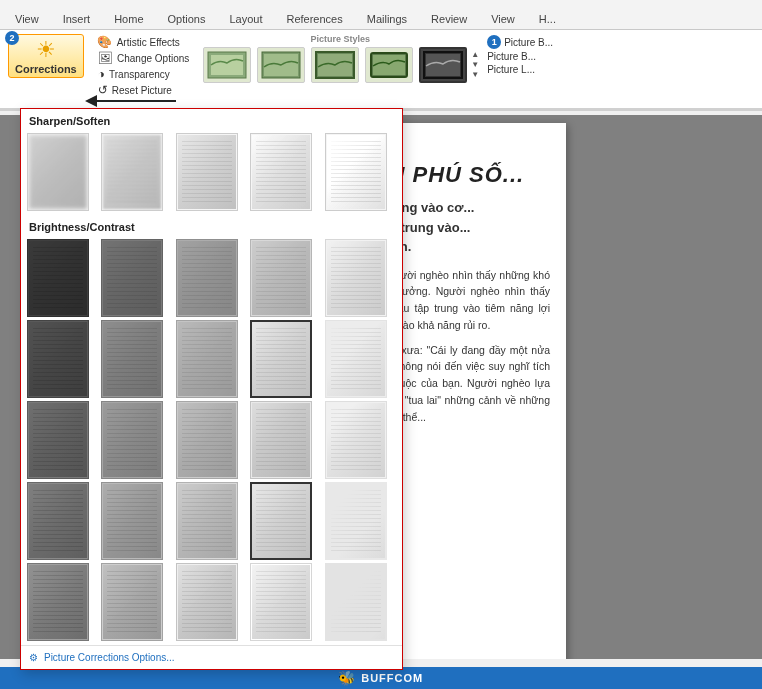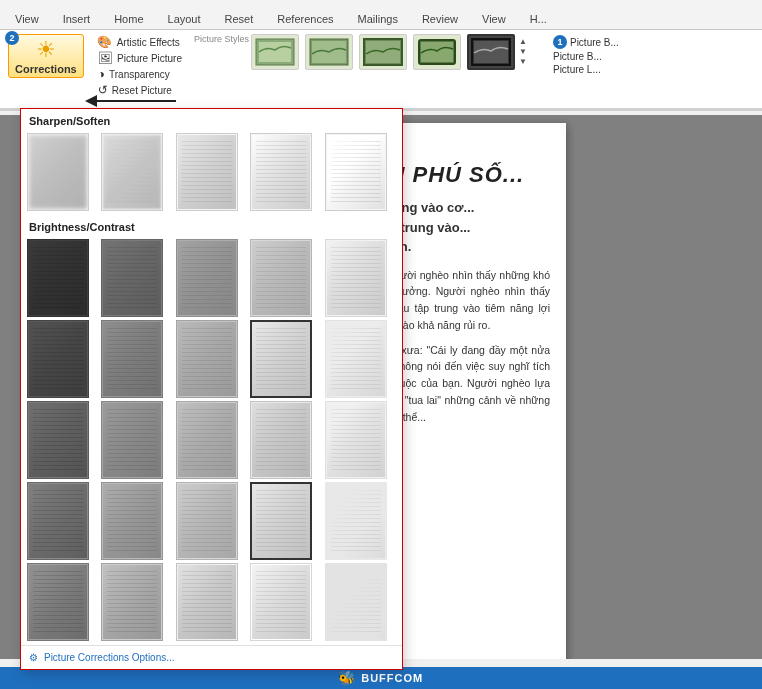--- a/index.html
+++ b/index.html
@@ -100,22 +100,22 @@
     .ruler { height: 14px; background: #f0f0f0; border-bottom: 1px solid #ccc; display: flex; align-items: center; padding-left: 2px; }
   </style>
 </head>
 <body>
 
 <div class="ribbon">
   <div class="tab-bar">
     <div class="tab">View</div>
     <div class="tab">Insert</div>
     <div class="tab">Home</div>
+    <div class="tab">Options</div>
     <div class="tab">Layout</div>
-    <div class="tab">Reset</div>
     <div class="tab">References</div>
     <div class="tab">Mailings</div>
     <div class="tab">Review</div>
     <div class="tab">View</div>
     <div class="tab">H...</div>
   </div>
 
   <div class="ribbon-content" style="position:relative;">
 
     <div style="position:relative; margin-right:4px;">
@@ -126,33 +126,33 @@
       </div>
     </div>
 
     <div class="ribbon-btn-group" style="margin-right:8px;">
       <div class="ribbon-btn">
         <span class="btn-icon">🎨</span>
         <span>Artistic Effects</span>
       </div>
       <div class="ribbon-btn">
         <span class="btn-icon">🖼</span>
-        <span>Picture Picture</span>
+        <span>Change Options</span>
       </div>
       <div class="ribbon-btn">
         <span class="btn-icon">◑</span>
         <span>Transparency</span>
       </div>
       <div class="ribbon-btn">
         <span class="btn-icon">↺</span>
         <span>Reset Picture</span>
       </div>
     </div>
 
-    <div style="display:flex; flex-direction:row; align-items:flex-start; margin-right:18px;">
+    <div style="display:flex; flex-direction:column; align-items:flex-start; margin-right:0;font-weight:bold;">
       <div style="font-size:9px;color:#888;margin-bottom:3px;text-align:center;width:100%;">
         <span>Picture Styles</span>
       </div>
       <div style="display:flex; align-items:center;">
 
         <div style="display:flex; gap:2px;">
           <div class="style-thumb">
             <svg viewBox="0 0 40 28">
                 <rect x="1" y="1" width="38" height="26" fill="#8aaa7a" stroke="#5a7a4a" stroke-width="1"></rect>
                 <rect x="4" y="4" width="32" height="20" fill="#b8d0a0"></rect>

